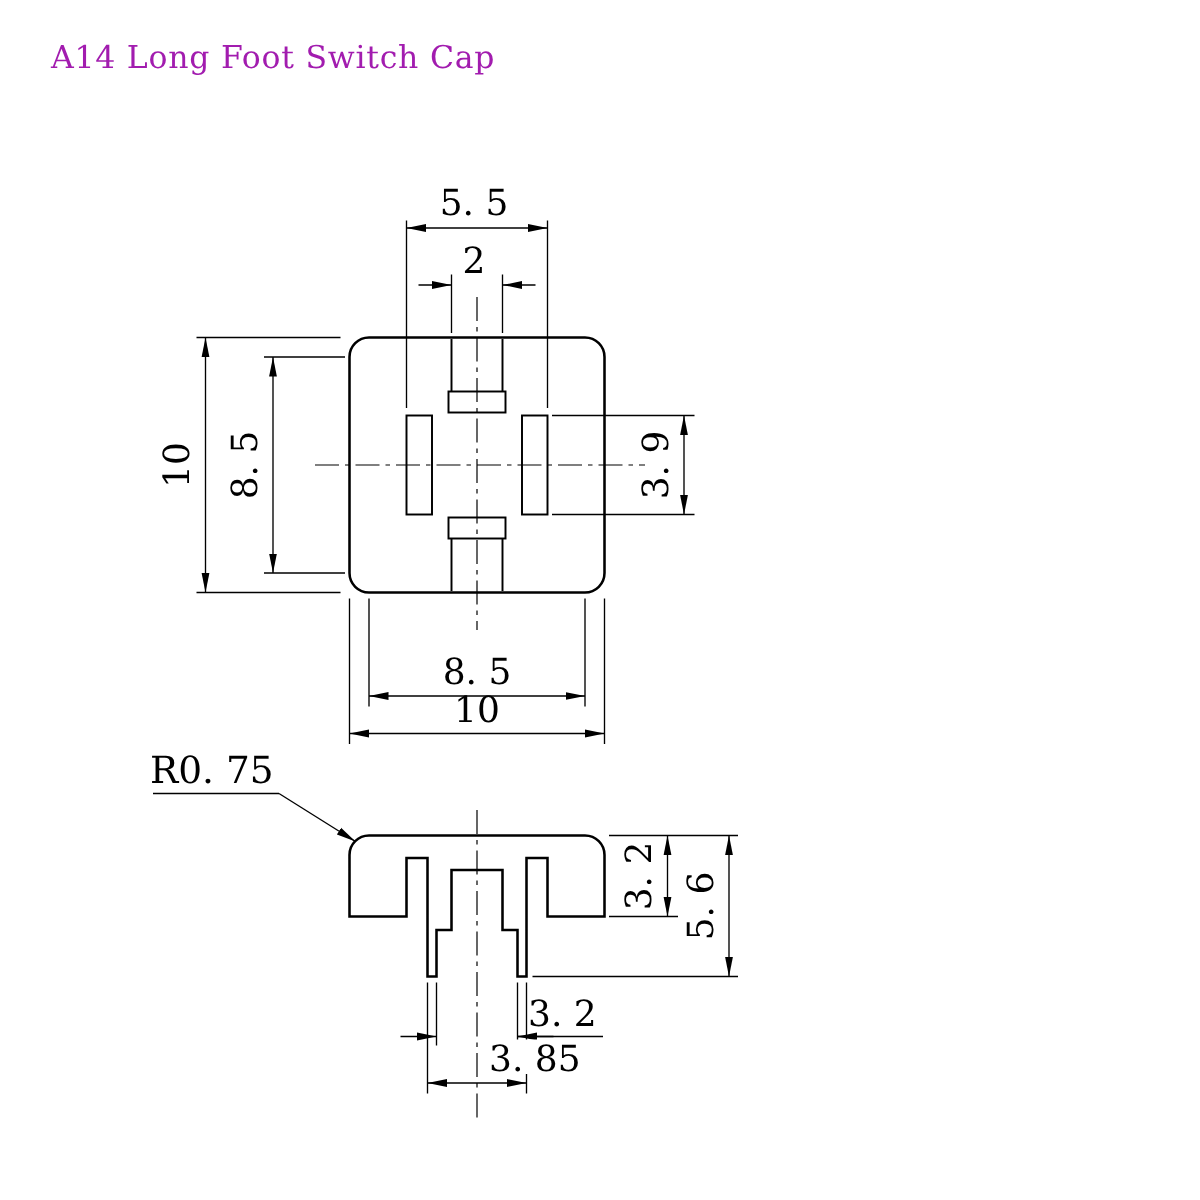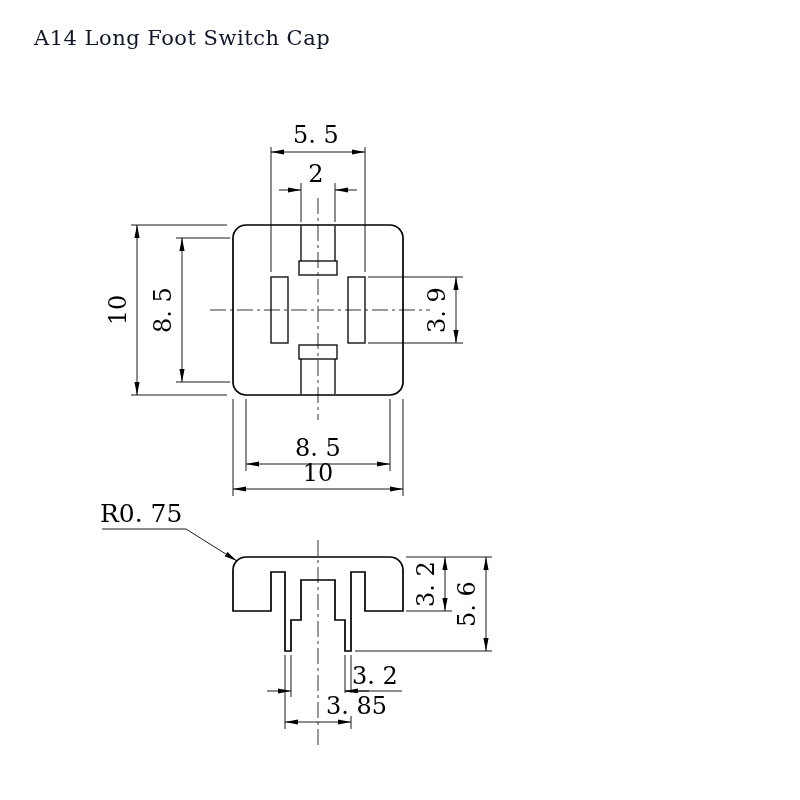--- a/index.html
+++ b/index.html
@@ -7,21 +7,21 @@
     position:relative;
     width:800px;height:800px;
     background:#ffffff;
     font-family:"DejaVu Serif", serif;
     overflow:hidden;
   }
   .title{
     position:absolute;
     left:34px; top:26px;
     font-size:21px;
-    color:#0f172a;
+    color:#a21caf;
     letter-spacing:.5px;
     white-space:nowrap;
   }
   svg{position:absolute;left:0;top:0;}
   .solid{stroke:#000;stroke-width:1.7;fill:none;stroke-linejoin:miter;}
   .feat{stroke:#000;stroke-width:1.3;fill:none;}
   .dim{stroke:#000;stroke-width:.9;fill:none;}
   .cl{stroke:#000;stroke-width:.8;fill:none;stroke-dasharray:16 4 3 4;}
   .dtxt{font-family:"DejaVu Serif",serif;font-size:24px;fill:#000;}
   .rtxt{font-family:"DejaVu Serif",serif;font-size:25px;fill:#000;}

